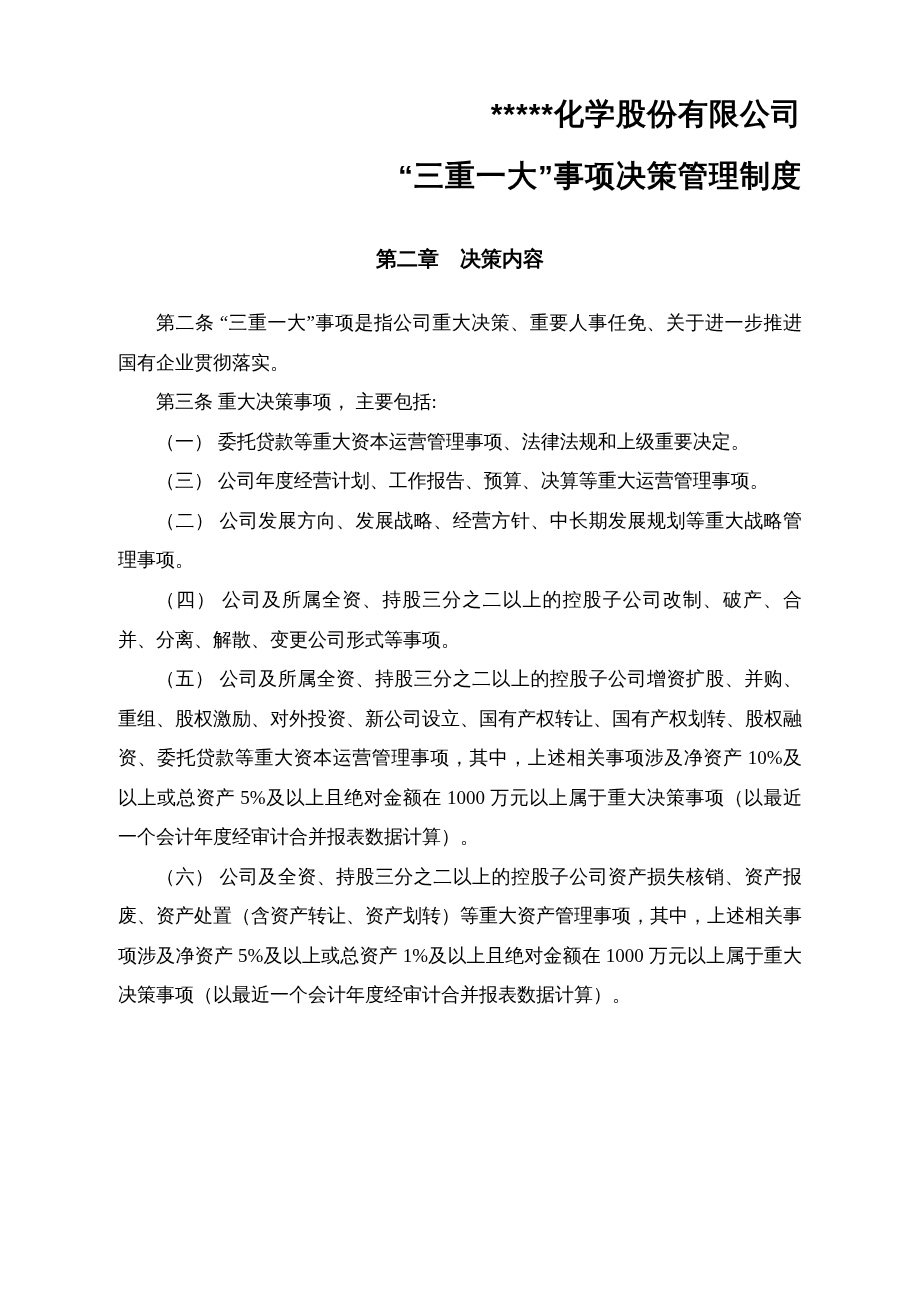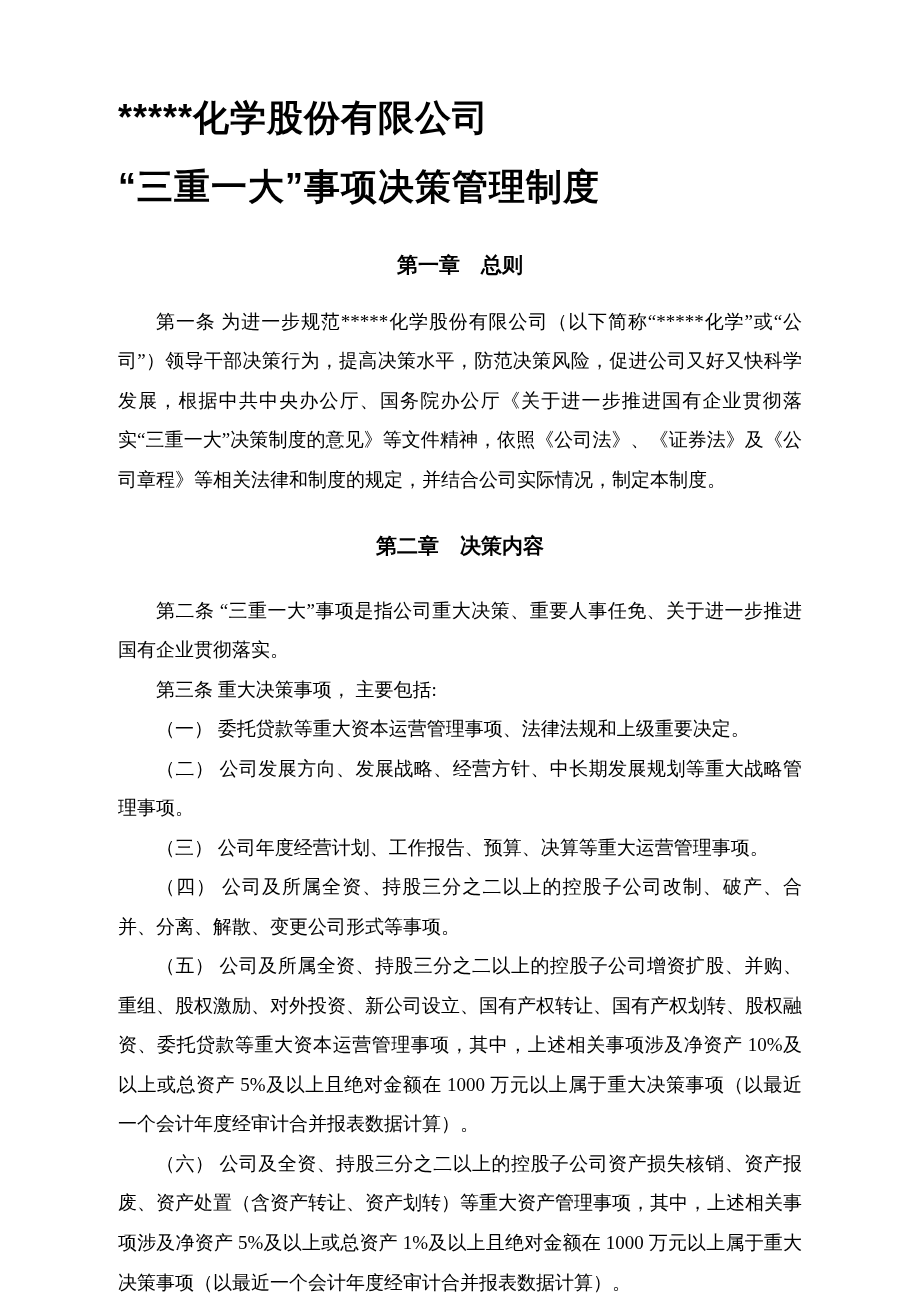--- a/index.html
+++ b/index.html
@@ -13,40 +13,40 @@
     height: 1301px;
     margin: 0 auto;
     background: #ffffff;
     overflow: hidden;
     box-sizing: border-box;
     padding: 96px 118px 40px 118px;
     color: #000000;
   }
   .doc-title {
     font-family: "Liberation Sans", "DejaVu Sans", sans-serif;
-    font-size: 36px;
+    font-size: 30px;
     font-weight: bold;
-    text-align: left;
+    text-align: right;
     line-height: 1.2;
     margin: 0 0 26px 0;
     letter-spacing: 1px;
   }
   .doc-title.second {
-    margin-bottom: 42px;
+    margin-bottom: 26px;
   }
   .chapter-heading {
     font-family: "Liberation Sans", "DejaVu Sans", sans-serif;
     font-size: 21px;
     font-weight: bold;
     text-align: center;
     line-height: 1.4;
     margin: 0 0 22px 0;
   }
   .chapter-heading.spaced-top {
-    margin-top: 32px;
+    margin-top: 50px;
     margin-bottom: 30px;
   }
   .body-para {
     font-family: "Liberation Serif", "DejaVu Serif", serif;
     font-size: 19px;
     line-height: 2.08;
     text-align: justify;
     text-indent: 2em;
     margin: 0;
     word-break: break-all;
@@ -55,38 +55,33 @@
 </style>
 </head>
 <body>
 
 <div class="page">
 
   <h1 class="doc-title">*****化学股份有限公司</h1>
 
   <h1 class="doc-title second">“三重一大”事项决策管理制度</h1>
 
-  <div class="section-body">
-    <h2 class="chapter-heading">第一章　总则</h2>
-
-    <p class="body-para">第一条 为进一步规范*****化学股份有限公司（以下简称“*****化学”或“公司”）领导干部决策行为，提高决策水平，防范决策风险，促进公司又好又快科学发展，根据中共中央办公厅、国务院办公厅《关于进一步推进国有企业贯彻落实“三重一大”决策制度的意见》等文件精神，依照《公司法》、《证券法》及《公司章程》等相关法律和制度的规定，并结合公司实际情况，制定本制度。</p>
-  </div>
 
   <div class="section-body">
     <h2 class="chapter-heading spaced-top">第二章　决策内容</h2>
 
     <p class="body-para">第二条 “三重一大”事项是指公司重大决策、重要人事任免、关于进一步推进国有企业贯彻落实。</p>
 
     <p class="body-para">第三条 重大决策事项， 主要包括:</p>
 
     <p class="body-para">（一） 委托贷款等重大资本运营管理事项、法律法规和上级重要决定。</p>
 
+    <p class="body-para">（三） 公司年度经营计划、工作报告、预算、决算等重大运营管理事项。</p>
+
     <p class="body-para">（二） 公司发展方向、发展战略、经营方针、中长期发展规划等重大战略管理事项。</p>
-
-    <p class="body-para">（三） 公司年度经营计划、工作报告、预算、决算等重大运营管理事项。</p>
 
     <p class="body-para">（四） 公司及所属全资、持股三分之二以上的控股子公司改制、破产、合并、分离、解散、变更公司形式等事项。</p>
 
     <p class="body-para">（五） 公司及所属全资、持股三分之二以上的控股子公司增资扩股、并购、重组、股权激励、对外投资、新公司设立、国有产权转让、国有产权划转、股权融资、委托贷款等重大资本运营管理事项，其中，上述相关事项涉及净资产 10%及以上或总资产 5%及以上且绝对金额在 1000 万元以上属于重大决策事项（以最近一个会计年度经审计合并报表数据计算）。</p>
 
     <p class="body-para">（六） 公司及全资、持股三分之二以上的控股子公司资产损失核销、资产报废、资产处置（含资产转让、资产划转）等重大资产管理事项，其中，上述相关事项涉及净资产 5%及以上或总资产 1%及以上且绝对金额在 1000 万元以上属于重大决策事项（以最近一个会计年度经审计合并报表数据计算）。</p>
   </div>
 
 </div>
 

